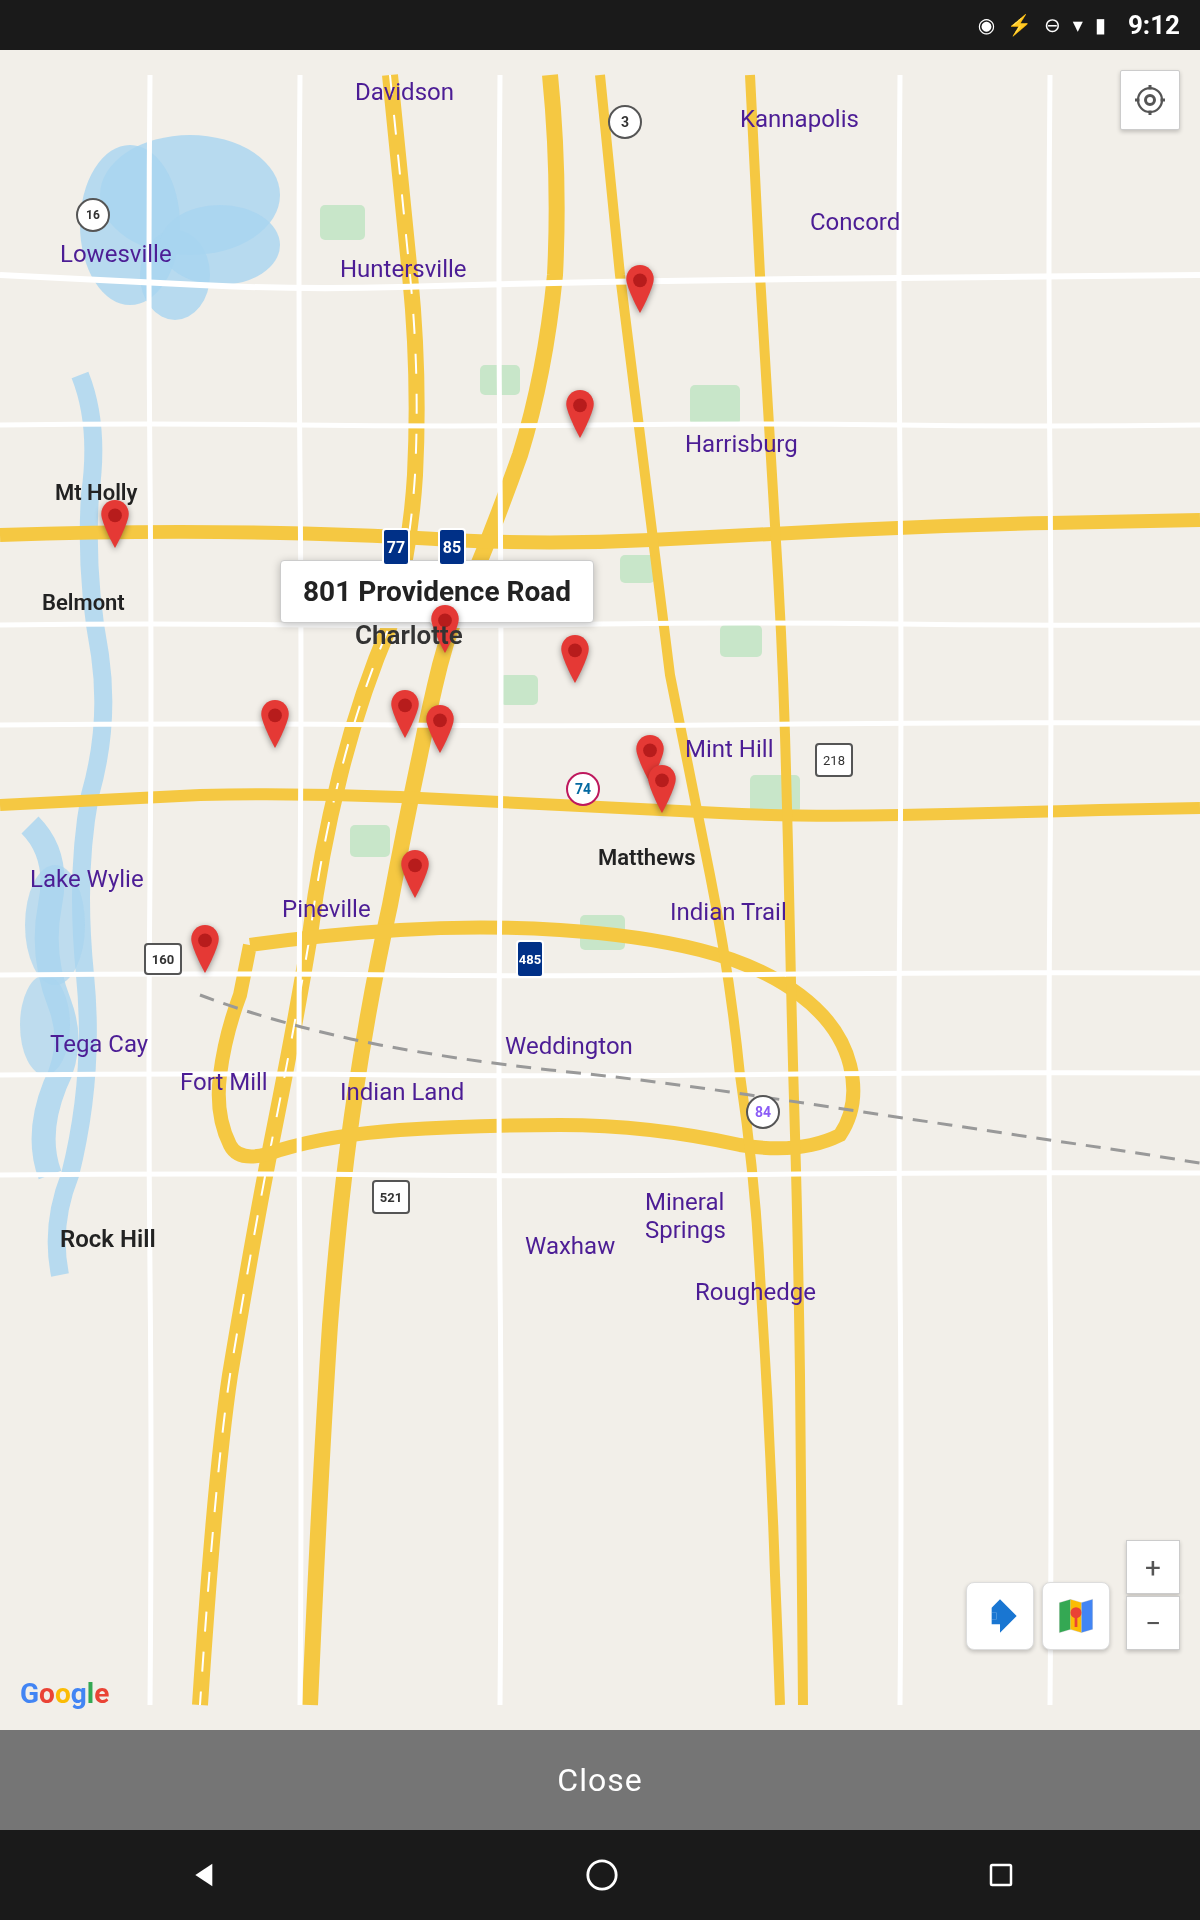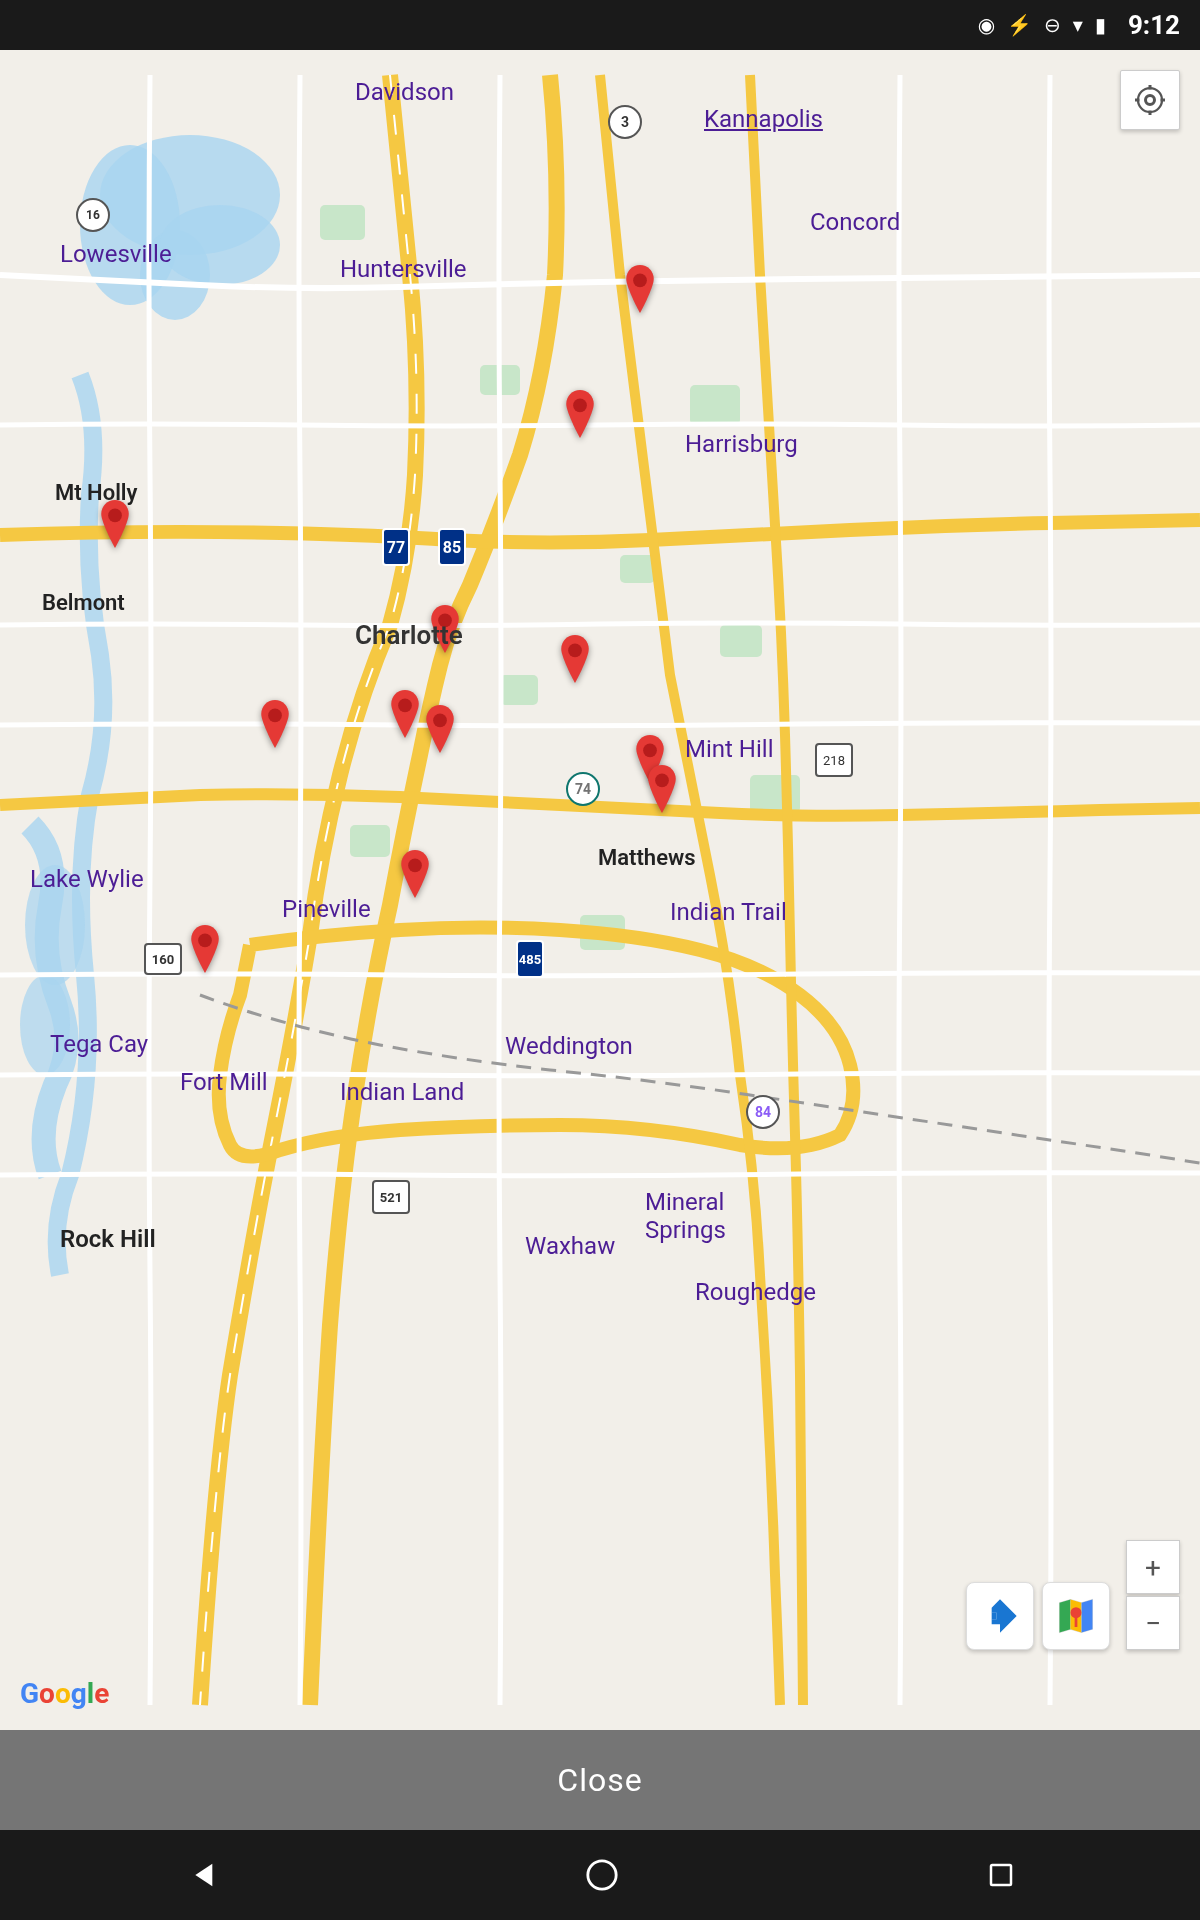--- a/index.html
+++ b/index.html
@@ -330,20 +330,23 @@
     <path d="M 150 0 Q 148 200 150 400 Q 152 600 150 800 Q 148 1000 150 1200 Q 152 1400 150 1630" stroke="white" stroke-width="5" fill="none"></path>
     <path d="M 300 0 Q 298 200 300 400 Q 302 600 300 800 Q 298 1000 300 1200 Q 302 1400 300 1630" stroke="white" stroke-width="5" fill="none"></path>
     <path d="M 500 0 Q 498 200 500 400 Q 502 600 500 800 Q 498 1000 500 1200 Q 502 1400 500 1630" stroke="white" stroke-width="5" fill="none"></path>
     <path d="M 900 0 Q 898 200 900 400 Q 902 600 900 800 Q 898 1000 900 1200 Q 902 1400 900 1630" stroke="white" stroke-width="5" fill="none"></path>
     <path d="M 1050 0 Q 1048 200 1050 400 Q 1052 600 1050 800 Q 1048 1000 1050 1200 Q 1052 1400 1050 1630" stroke="white" stroke-width="5" fill="none"></path>
 
     <path d="M 200 920 Q 280 950 380 970 Q 460 985 550 995 Q 650 1005 750 1020 Q 850 1035 950 1050 Q 1050 1065 1150 1080 Q 1180 1085 1200 1088" stroke="#999" stroke-width="3" fill="none" stroke-dasharray="15,10"></path>
   </svg>
 
   
+  <div class="location-tooltip" style="left: 280px; top: 510px;">
+    <span>801 Providence Road</span>
+  </div>
 
   
   <div class="map-pin" style="left:640px; top:215px;">
     <svg viewBox="0 0 24 32">
         <path d="M12 0C7.6 0 4 3.6 4 8c0 5.4 8 20 8 20s8-14.6 8-20c0-4.4-3.6-8-8-8z" fill="#e53935"></path>
         <circle cx="12" cy="9" r="4" fill="#b71c1c"></circle>
       </svg>
   </div>
   <div class="map-pin" style="left:580px; top:340px;">
     <svg viewBox="0 0 24 32">
@@ -408,21 +411,21 @@
   </div>
   <div class="map-pin" style="left:205px; top:875px;">
     <svg viewBox="0 0 24 32">
         <path d="M12 0C7.6 0 4 3.6 4 8c0 5.4 8 20 8 20s8-14.6 8-20c0-4.4-3.6-8-8-8z" fill="#e53935"></path>
         <circle cx="12" cy="9" r="4" fill="#b71c1c"></circle>
       </svg>
   </div>
 
   
   <div class="map-label" style="left:355px; top:28px;">Davidson</div>
-  <div class="map-label" style="left:704px; top:55px;text-decoration:underline;">Kannapolis</div>
+  <div class="map-label" style="left:740px; top:55px;">Kannapolis</div>
   <div class="map-label" style="left:60px; top:190px;">Lowesville</div>
   <div class="map-label" style="left:340px; top:205px;">Huntersville</div>
   <div class="map-label" style="left:685px; top:380px;">Harrisburg</div>
   <div class="map-label bold" style="left:55px; top:430px;">Mt Holly</div>
   <div class="map-label bold" style="left:42px; top:540px;">Belmont</div>
   <div class="map-label bold" style="left:355px; top:570px; font-size:26px; color:#333;">Charlotte</div>
   <div class="map-label" style="left:685px; top:685px;">Mint Hill</div>
   <div class="map-label bold" style="left:598px; top:795px;">Matthews</div>
   <div class="map-label" style="left:30px; top:815px;">Lake Wylie</div>
   <div class="map-label" style="left:670px; top:848px;">Indian Trail</div>
@@ -442,21 +445,21 @@
   <div class="shield shield-interstate" style="position:absolute; left:382px; top:478px;">77</div>
   
   <div class="shield shield-interstate" style="position:absolute; left:438px; top:478px;text-align:center;">85</div>
   
   <div class="shield shield-interstate" style="position:absolute; left:516px; top:890px; font-size:13px;">485</div>
   
   <div class="shield shield-us" style="position:absolute; left:76px; top:148px; color:#333; background:white; border:2px solid #555; border-radius:50%; width:34px; height:34px; display:flex; align-items:center; justify-content:center; font-size:12px; font-weight:bold;">16</div>
   
   <div class="shield shield-us" style="position:absolute; left:608px; top:55px; color:#333; background:white; border:2px solid #555; border-radius:50%; width:34px; height:34px; display:flex; align-items:center; justify-content:center; font-size:14px; font-weight:bold;">3</div>
   
-  <div class="shield shield-us" style="position:absolute; left:566px; top:722px; color:#737373; background:white; border:2px solid #0f766e; border-radius:50%; width:34px; height:34px; display:flex; align-items:center; justify-content:center; font-size:14px; font-weight:bold;">74</div>
+  <div class="shield shield-us" style="position:absolute; left:566px; top:722px; color:#0369a1; background:white; border:2px solid #be185d; border-radius:50%; width:34px; height:34px; display:flex; align-items:center; justify-content:center; font-size:14px; font-weight:bold;">74</div>
   
   <div class="shield shield-us" style="position:absolute; left:815px; top:693px; color:#333; background:white; border:2px solid #555; border-radius:50%; width:38px; height:34px; display:flex; align-items:center; justify-content:center; font-size:13px; font-weight:normal; border-radius:4px;">218</div>
   
   <div class="shield shield-us" style="position:absolute; left:372px; top:1130px; color:#333; background:white; border:2px solid #555; border-radius:4px; width:38px; height:34px; display:flex; align-items:center; justify-content:center; font-size:13px; font-weight:bold;">521</div>
   
   <div class="shield shield-us" style="position:absolute; left:144px; top:893px; color:#333; background:white; border:2px solid #555; border-radius:50%; width:38px; height:32px; display:flex; align-items:center; justify-content:center; font-size:13px; font-weight:bold; border-radius:4px;">160</div>
   
   <div class="shield shield-us" style="position:absolute; left:746px; top:1045px; color:#8b5cf6; background:white; border:2px solid #555; border-radius:50%; width:34px; height:34px; display:flex; align-items:center; justify-content:center; font-size:14px; font-weight:bold;">84</div>
 
   

